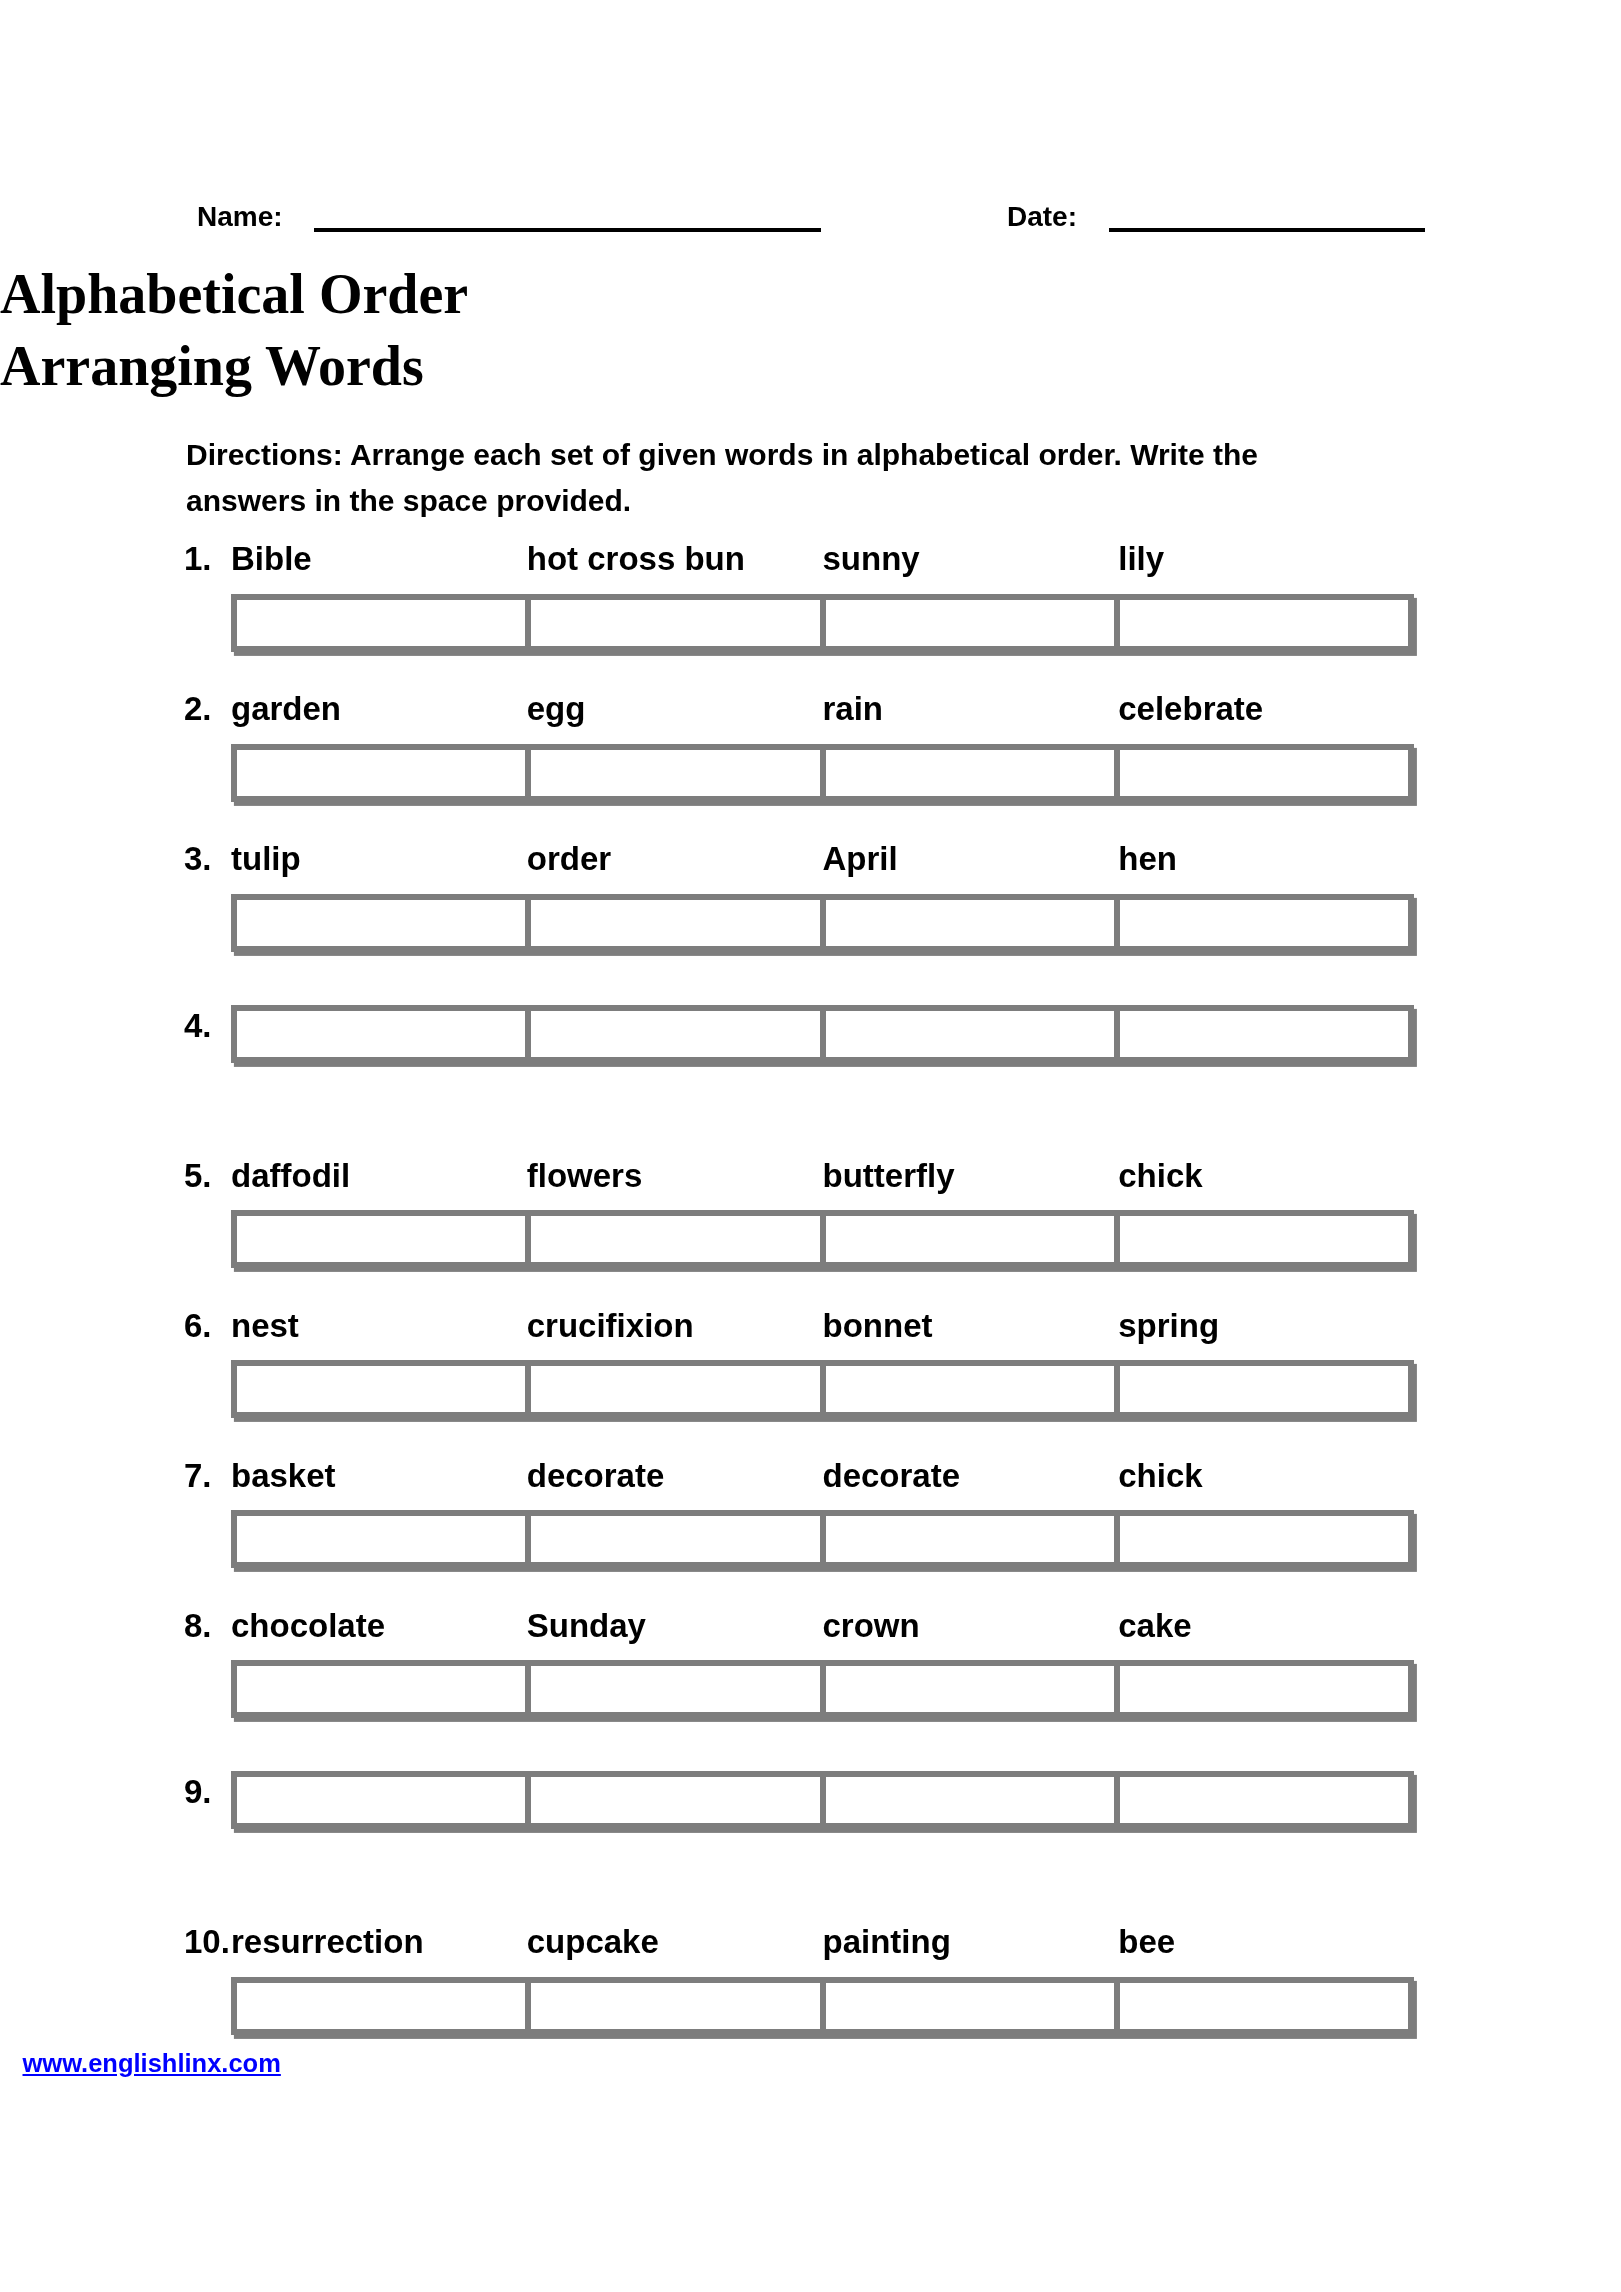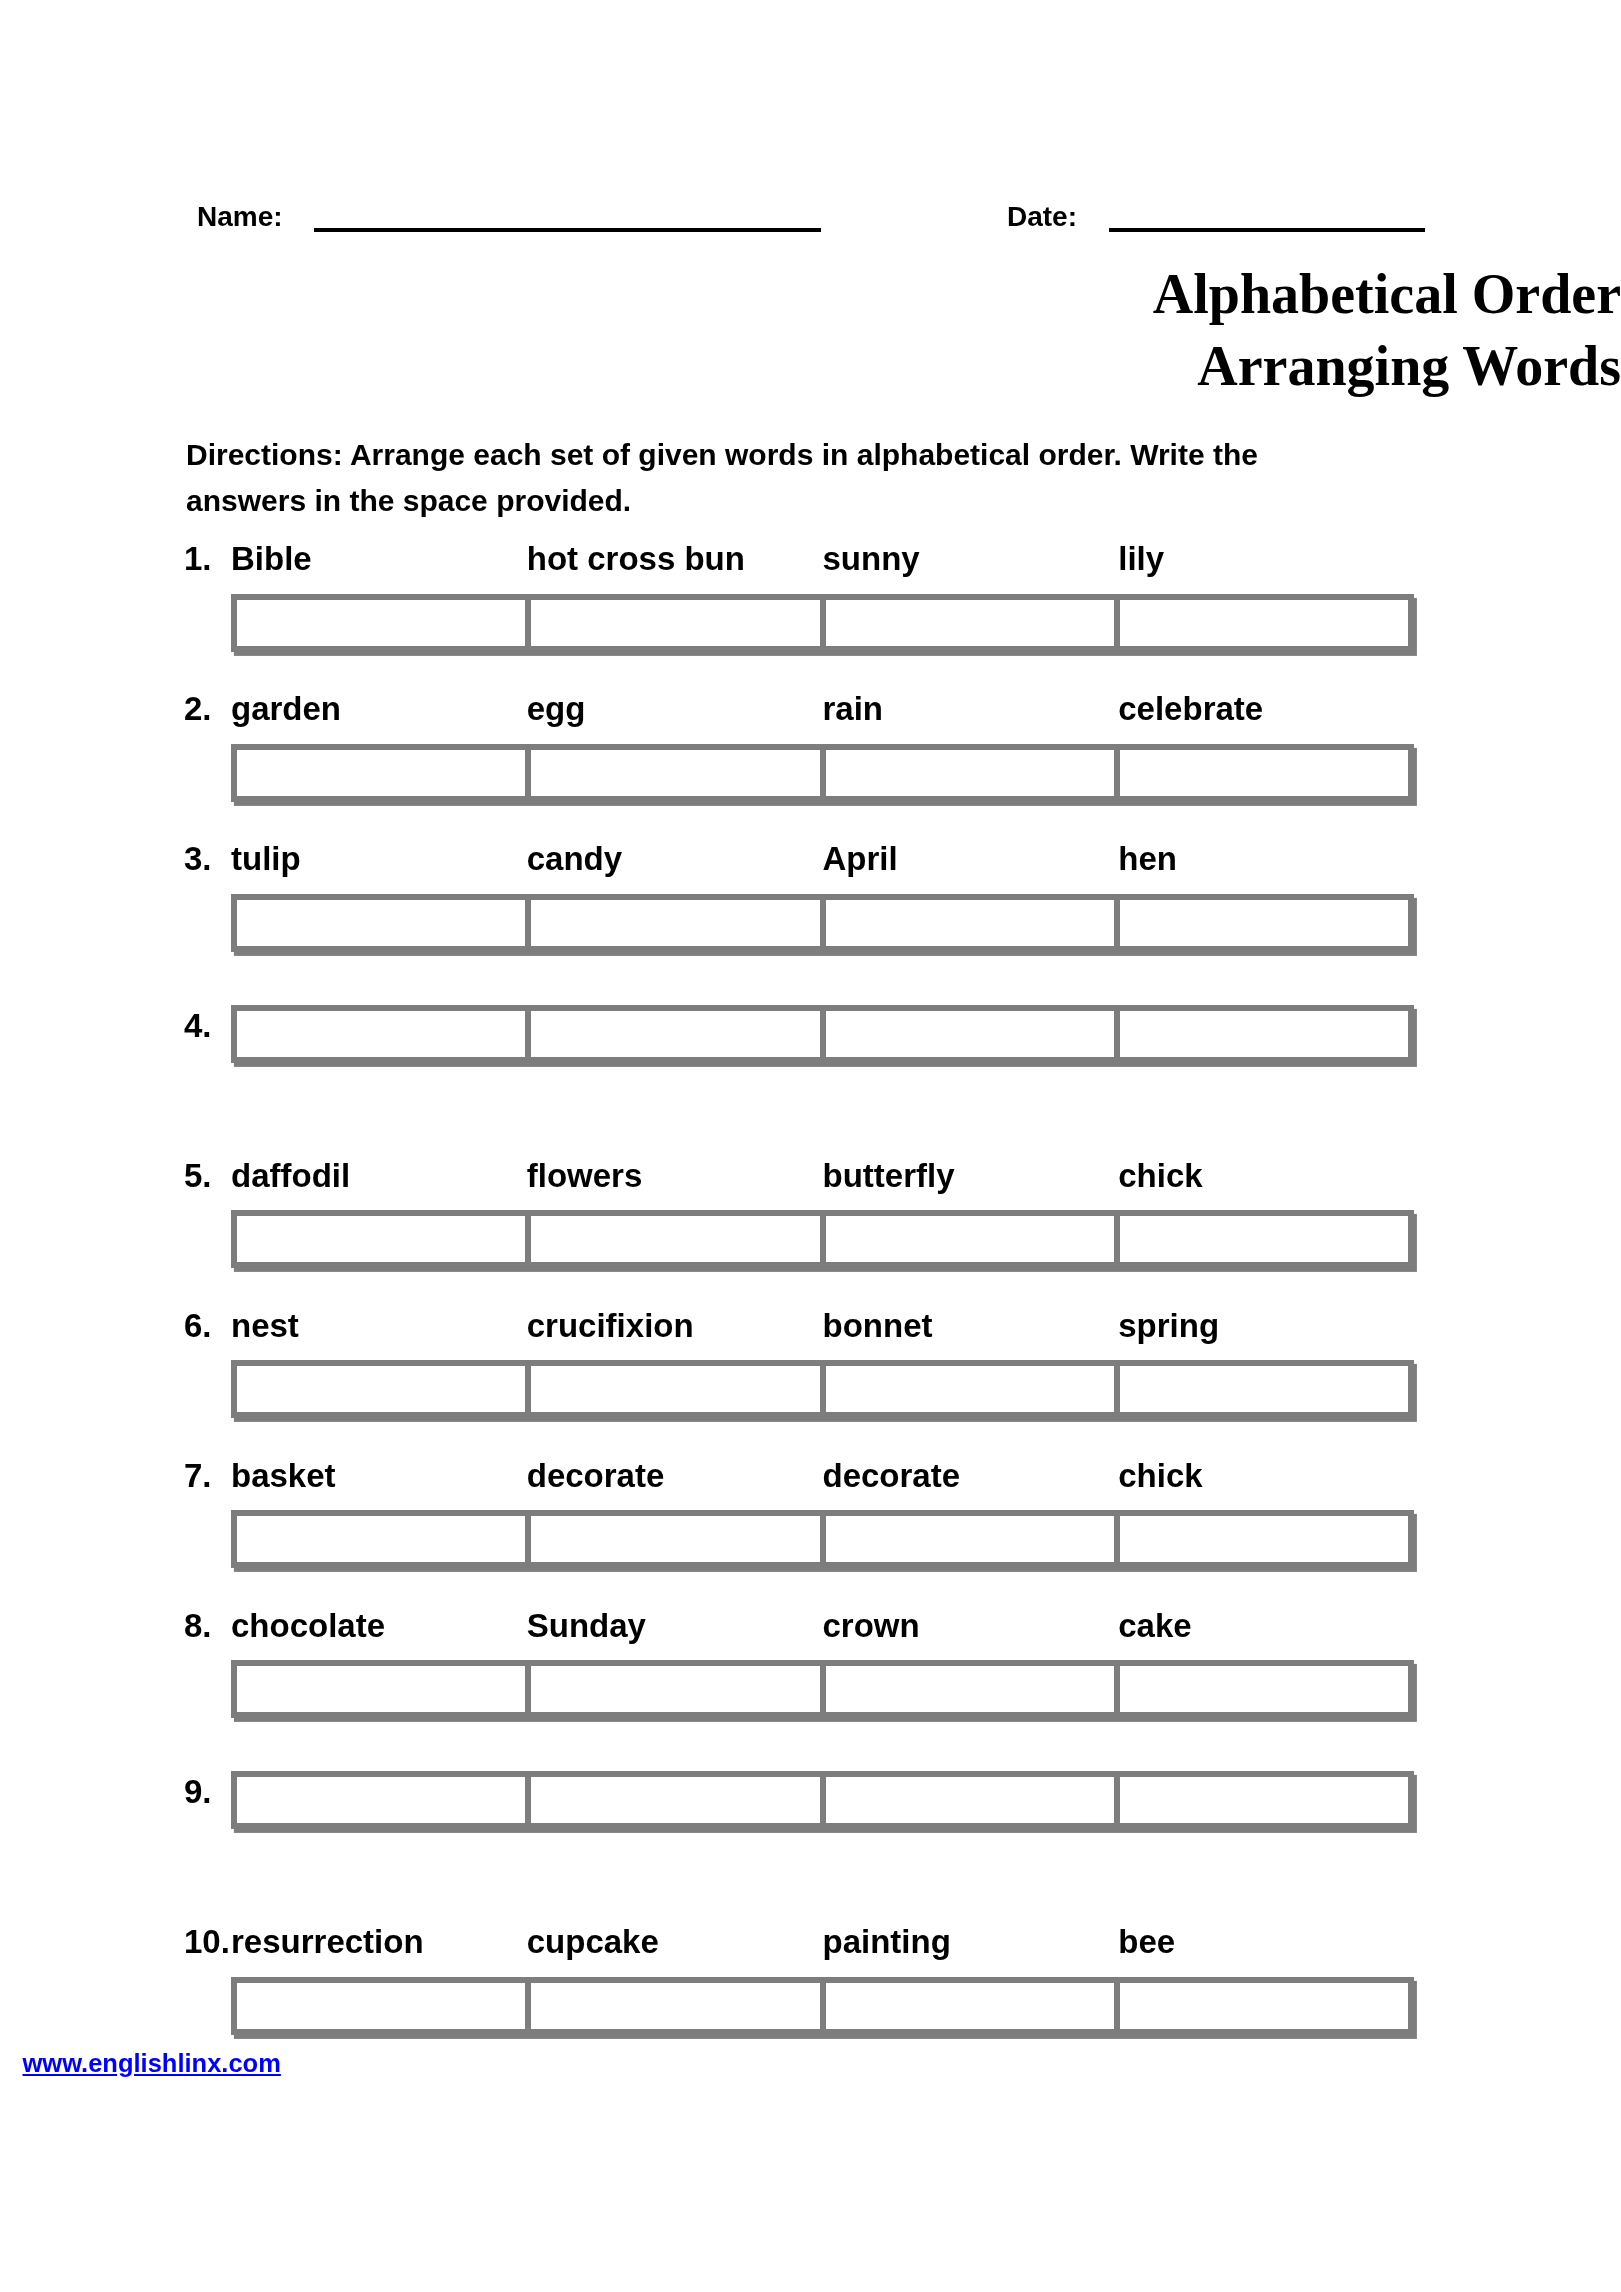--- a/index.html
+++ b/index.html
@@ -23,21 +23,21 @@
     flex: 1;
     border-bottom: 4.9px solid #000000;
     margin-left: 15.7px;
     margin-bottom: 2px;
     min-height: 27.4px;
   }
 
   
   .title {
     position: absolute; top: 258px; left: 0; width: 1621px;
-    text-align: right;
+    text-align: left;
     font-family: "Liberation Serif", serif;
     font-weight: bold;
     font-size: 56px;
     line-height: 72px;
   }
 
   
   .directions {
     position: absolute; top: 432px; left: 186px; width: 1235px;
     font-size: 30px; font-weight: bold; line-height: 46px;
@@ -148,21 +148,21 @@
         <div class="answer-cell"></div>
         <div class="answer-cell"></div>
         <div class="answer-cell"></div>
       </div>
     </div>
 
     <div class="problem">
       <span class="problem-num">3.</span>
       <div class="word-row">
         <span class="word">tulip</span>
-        <span class="word">candy</span>
+        <span class="word">order</span>
         <span class="word">April</span>
         <span class="word">hen</span>
       </div>
       <div class="answer-box">
         <div class="answer-cell"></div>
         <div class="answer-cell"></div>
         <div class="answer-cell"></div>
         <div class="answer-cell"></div>
       </div>
     </div>

